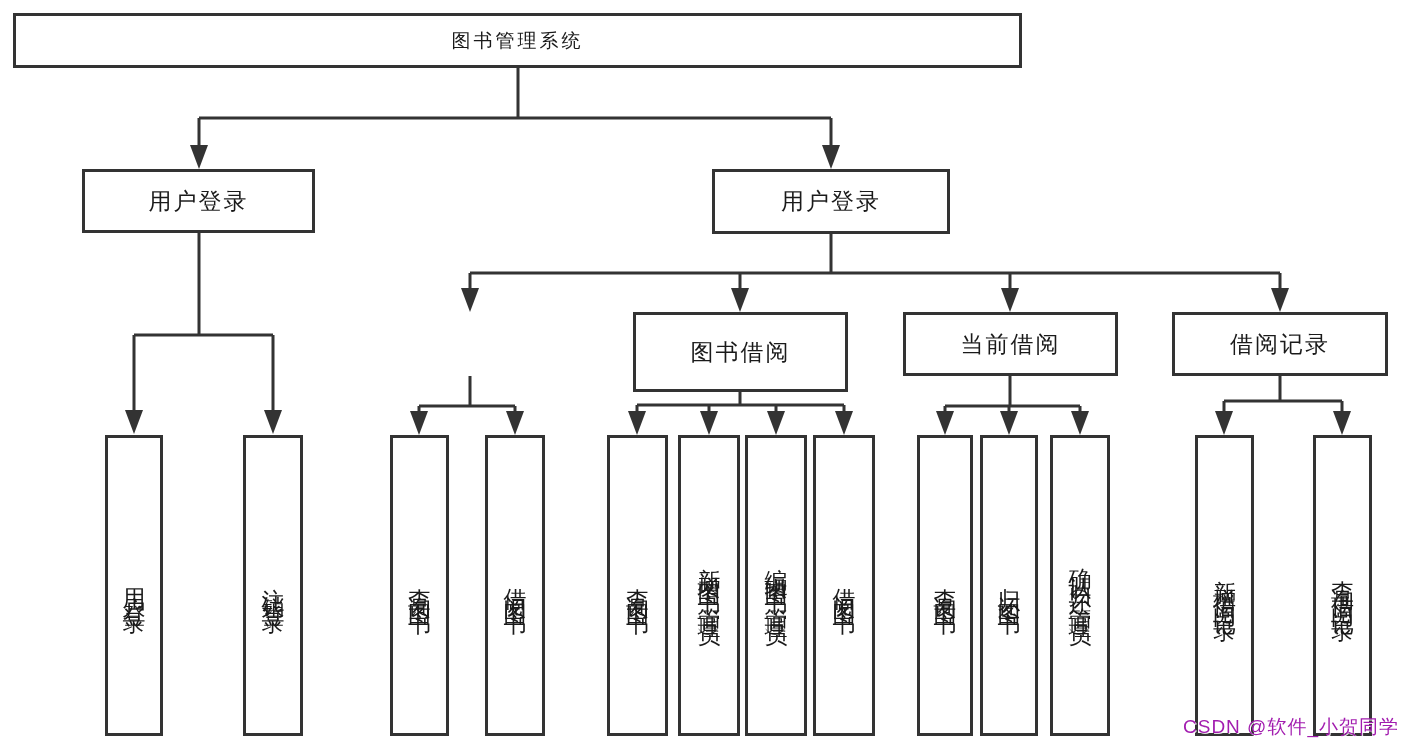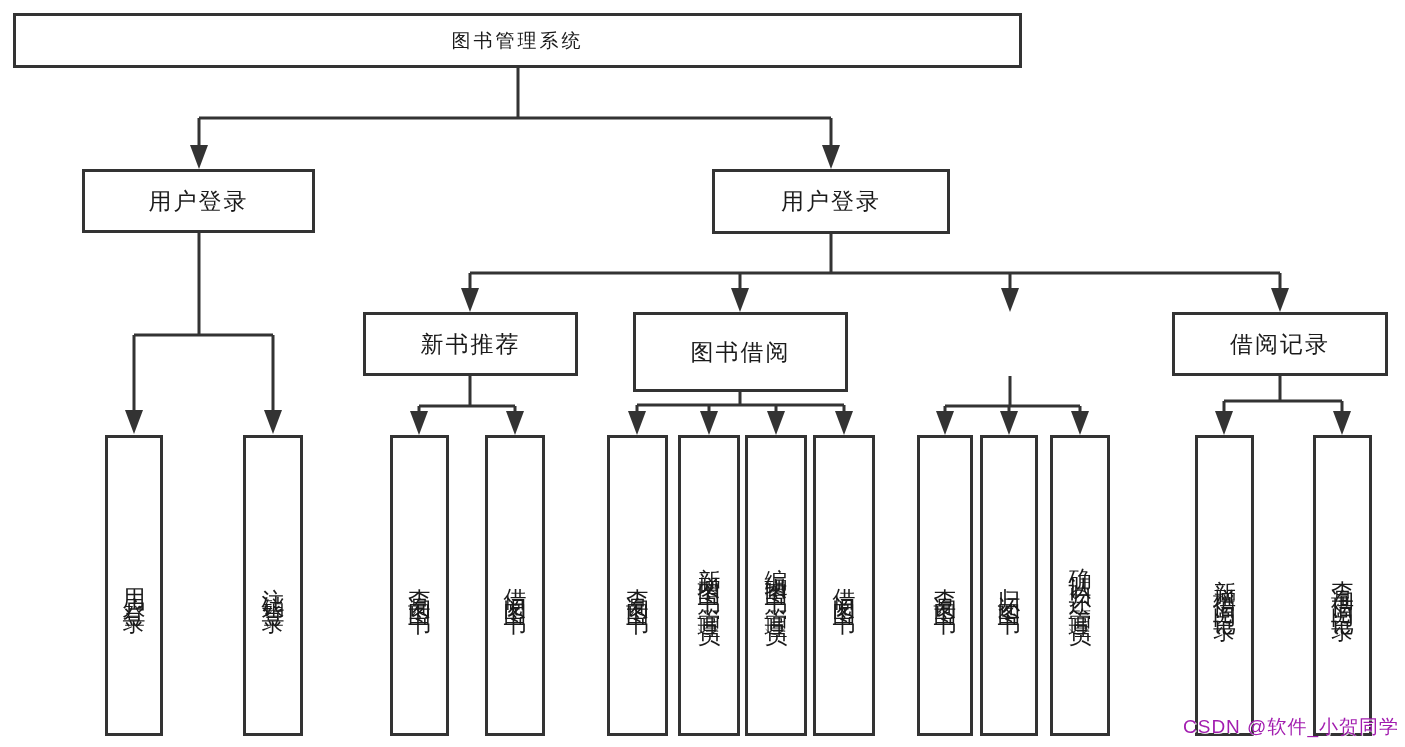--- a/index.html
+++ b/index.html
@@ -106,25 +106,25 @@
     <span class="lbl root-lbl">图书管理系统</span>
   </div>
 
   <div class="box" style="left:82px;top:169px;width:233px;height:64px">
     <span class="lbl h-lbl">用户登录</span>
   </div>
   <div class="box" style="left:712px;top:169px;width:238px;height:65px">
     <span class="lbl h-lbl">用户登录</span>
   </div>
 
-  <div class="box" style="left:363px;top:312px;width:215px;height:64px">
-    <span class="lbl h-lbl">新书推荐</span>
-  </div>
   <div class="box" style="left:633px;top:312px;width:215px;height:80px">
     <span class="lbl h-lbl">图书借阅</span>
+  </div>
+  <div class="box" style="left:903px;top:312px;width:215px;height:64px">
+    <span class="lbl h-lbl">当前借阅</span>
   </div>
   <div class="box" style="left:1172px;top:312px;width:216px;height:64px">
     <span class="lbl h-lbl">借阅记录</span>
   </div>
 
   <div class="box" style="left:105px;top:435px;width:58px;height:301px">
     <span class="lbl v-lbl">用户登录</span>
   </div>
   <div class="box" style="left:243px;top:435px;width:60px;height:301px">
     <span class="lbl v-lbl">注销登录</span>

